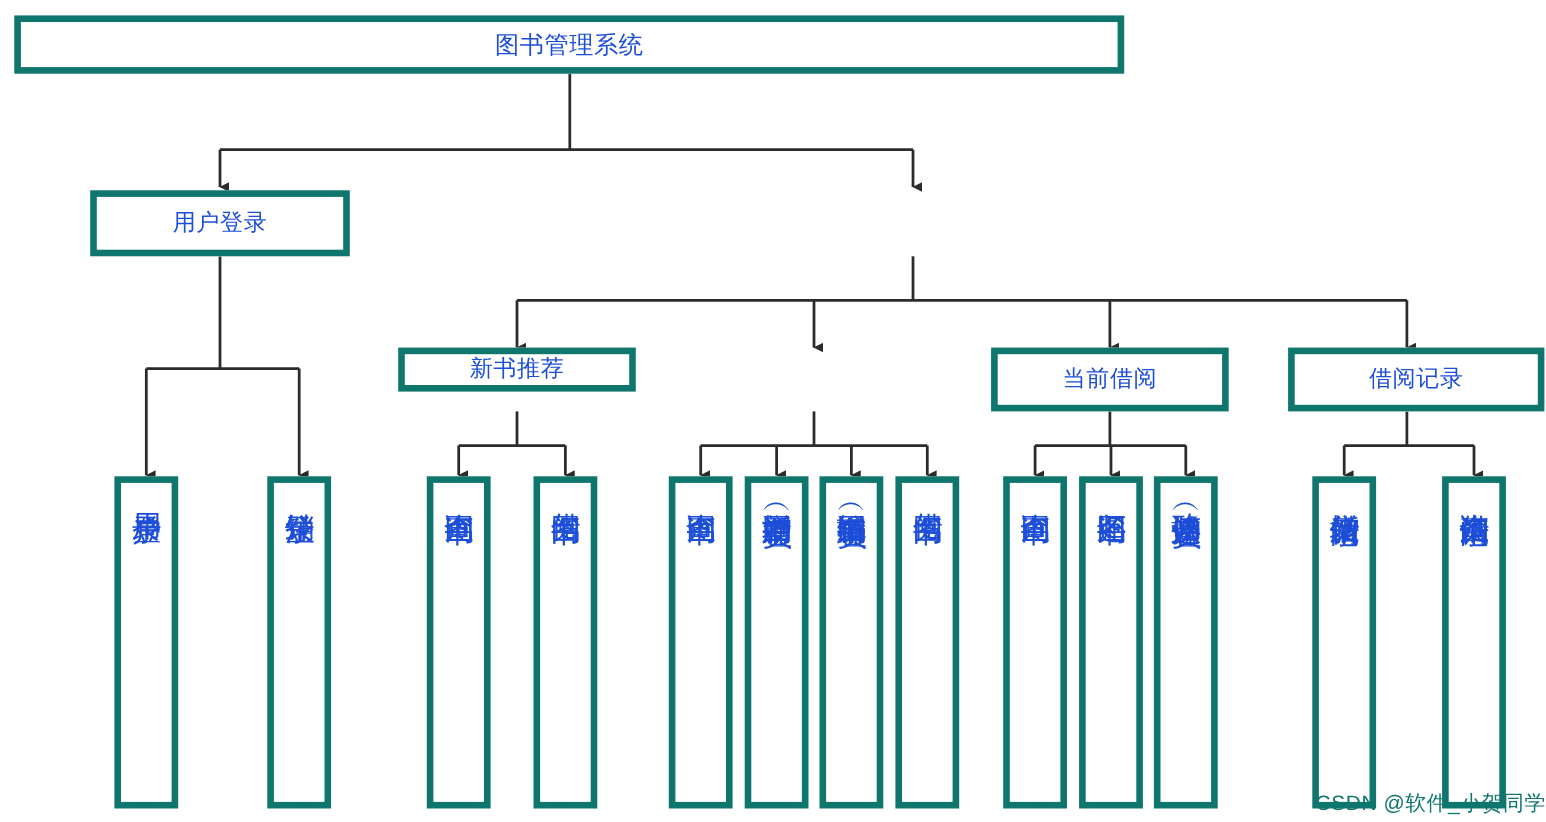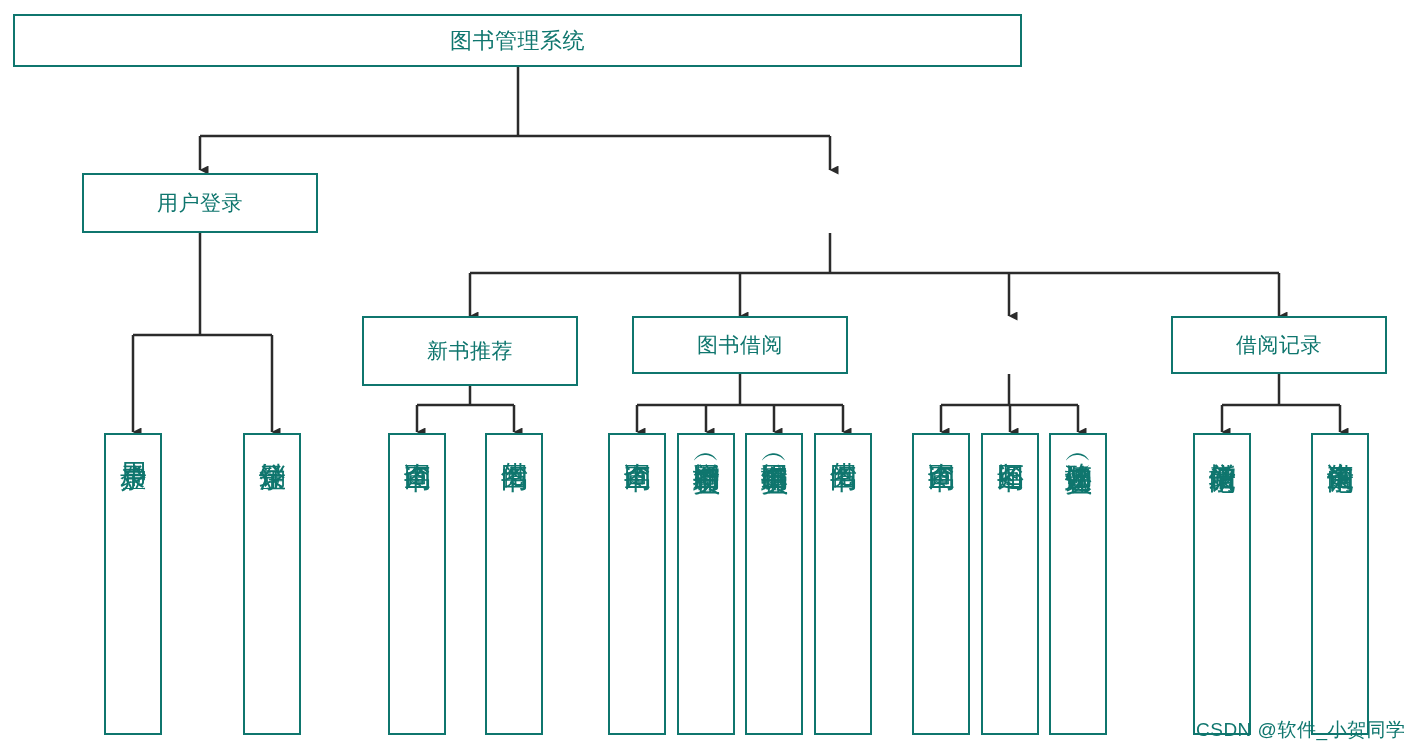--- a/index.html
+++ b/index.html
@@ -21,26 +21,26 @@
   #diagram-svg {
     position: absolute;
     left: 0;
     top: 0;
     width: 1405px;
     height: 747px;
   }
   .node-box {
     position: absolute;
     box-sizing: border-box;
-    border: 2px solid #0f766e;
+    border: 6px solid #0f766e;
     background: #ffffff;
     display: flex;
     align-items: center;
     justify-content: center;
-    color: #0f766e;
+    color: #1d4ed8;
   }
   .node-label {
     display: block;
     text-align: center;
     line-height: 1.08;
     white-space: nowrap;
   }
   
   .node-h .node-label {
     font-size: 21px;
@@ -130,30 +130,30 @@
 
   <div class="node-box node-h node-root" style="left:13px; top:14px; width:1009px; height:53px;">
     <span class="node-label">图书管理系统</span>
   </div>
 
   <div class="node-box node-h" style="left:82px; top:173px; width:236px; height:60px;">
     <span class="node-label">用户登录</span>
   </div>
 
 
-  <div class="node-box node-h" style="left:362px; top:316px; width:216px; height:70px;">
+  <div class="node-box node-h" style="left:362px; top:316px; width:216px; height:40px;">
     <span class="node-label">新书推荐</span>
   </div>
 
-  <div class="node-box node-h" style="left:632px; top:316px; width:216px; height:58px;">
-    <span class="node-label">图书借阅</span>
-  </div>
-
-
-  <div class="node-box node-h" style="left:1171px; top:316px; width:216px; height:58px;">
+
+  <div class="node-box node-h" style="left:901px; top:316px; width:216px; height:58px;">
+    <span class="node-label">当前借阅</span>
+  </div>
+
+  <div class="node-box node-h" style="left:1171px; top:316px; width:233px; height:58px;">
     <span class="node-label">借阅记录</span>
   </div>
 
   <div class="node-box node-v" style="left:104px; top:433px; width:58px; height:302px;">
     <span class="node-label">用户登录</span>
   </div>
 
   <div class="node-box node-v" style="left:243px; top:433px; width:58px; height:302px;">
     <span class="node-label">注销登录</span>
   </div>

